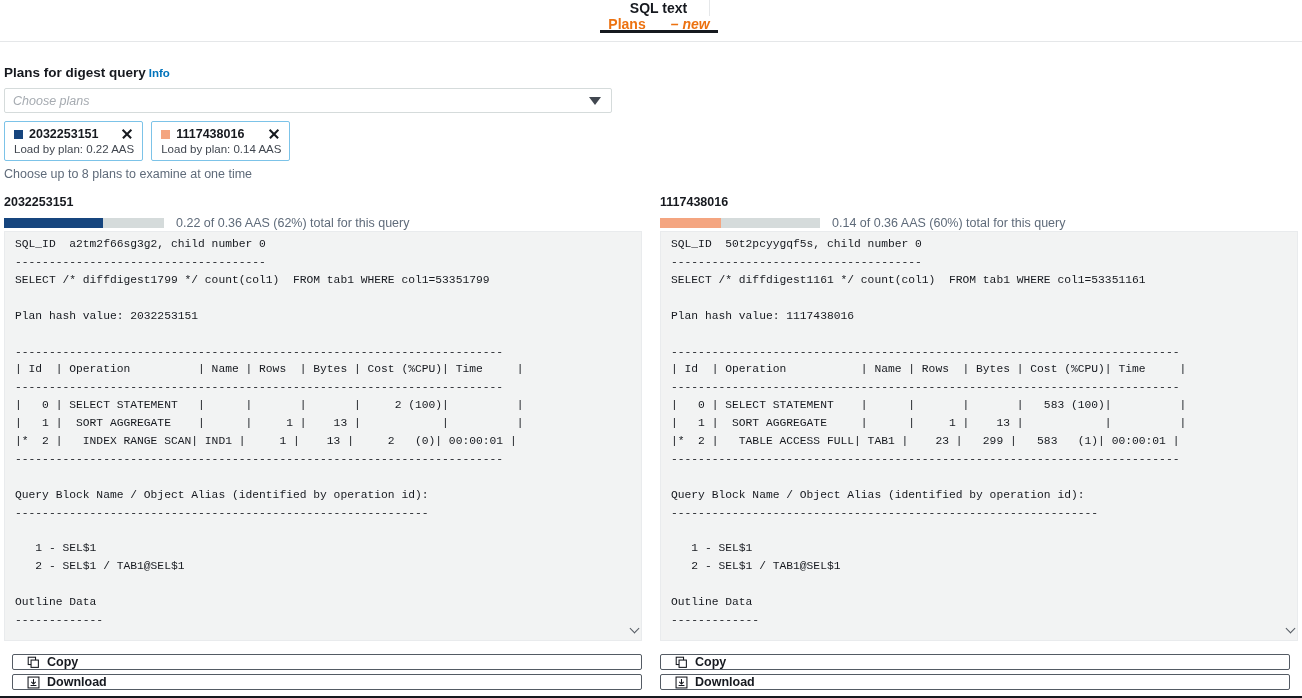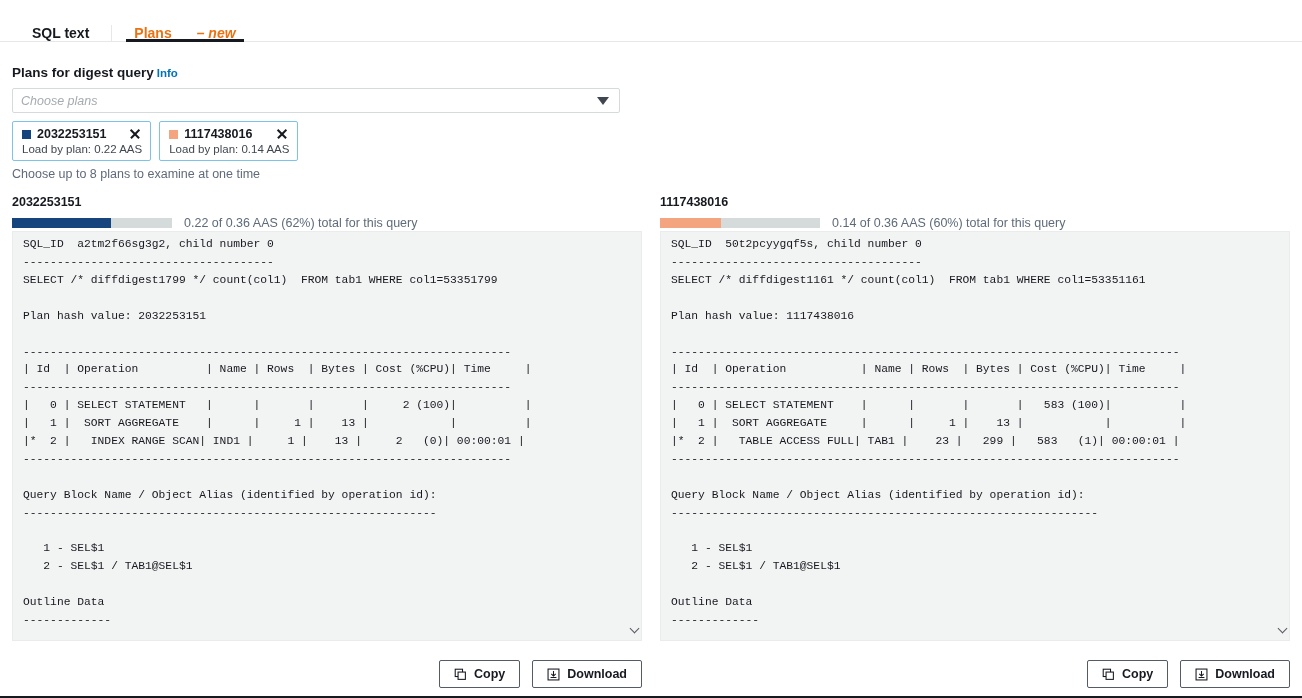--- a/index.html
+++ b/index.html
@@ -10,24 +10,25 @@
     font-family: "Liberation Sans", sans-serif;
     color: #16191f;
     overflow: hidden;
   }
   .page { position: relative; width: 1302px; height: 698px; background:#fff; }
 
   
   .tabbar {
     height: 42px;
     display: flex;
-    align-items: flex-end;
+    align-items: center;
     border-bottom: 1px solid #e5e7e9;
     background: #fff;
-    padding-left: 10px;
+    padding-left: 16px;
+    flex-direction: column;
   }
   .tab {
     display: flex; align-items: center;
     padding: 0 22px;
     font-size: 14px;
     font-weight: 700;
     color: #16191f;
     cursor: pointer;
     position: relative;
     border-right: 1px solid #e5e7e9;
@@ -45,21 +46,21 @@
     background: #16191f;
   }
   .tab .new-flag {
     font-style: italic;
     font-weight: 700;
     margin-left: 4px;
     color: #ec7211;
   }
 
   
-  .content { padding: 0 12px; }
+  .content { padding: 0 4px; }
   .sec-title {
     margin-top: 22px;
     font-size: 13.5px;
     font-weight: 700;
     color: #16191f;
     line-height: 17px;
   }
   .sec-title .info-link {
     color: #0073bb;
     font-size: 11.5px;
@@ -234,21 +235,21 @@
   }
 
   
   .footer {
     position: absolute;
     left: 12px; right: 12px;
     bottom: 8px;
     height: 30px;
     display: flex;
   }
-  .btn-group { display: flex; gap: 12px; }
+  .btn-group { display: flex; gap: 4px; flex-direction: column; }
   .btn-group.left  { width: 638px; justify-content: flex-end; }
   .btn-group.right { width: 638px; justify-content: flex-end; margin-left: 18px; }
   .btn {
     height: 28px;
     border: 1px solid #545b64;
     border-radius: 2px;
     background: #fff;
     color: #16191f;
     font-size: 12.5px;
     font-weight: 700;

